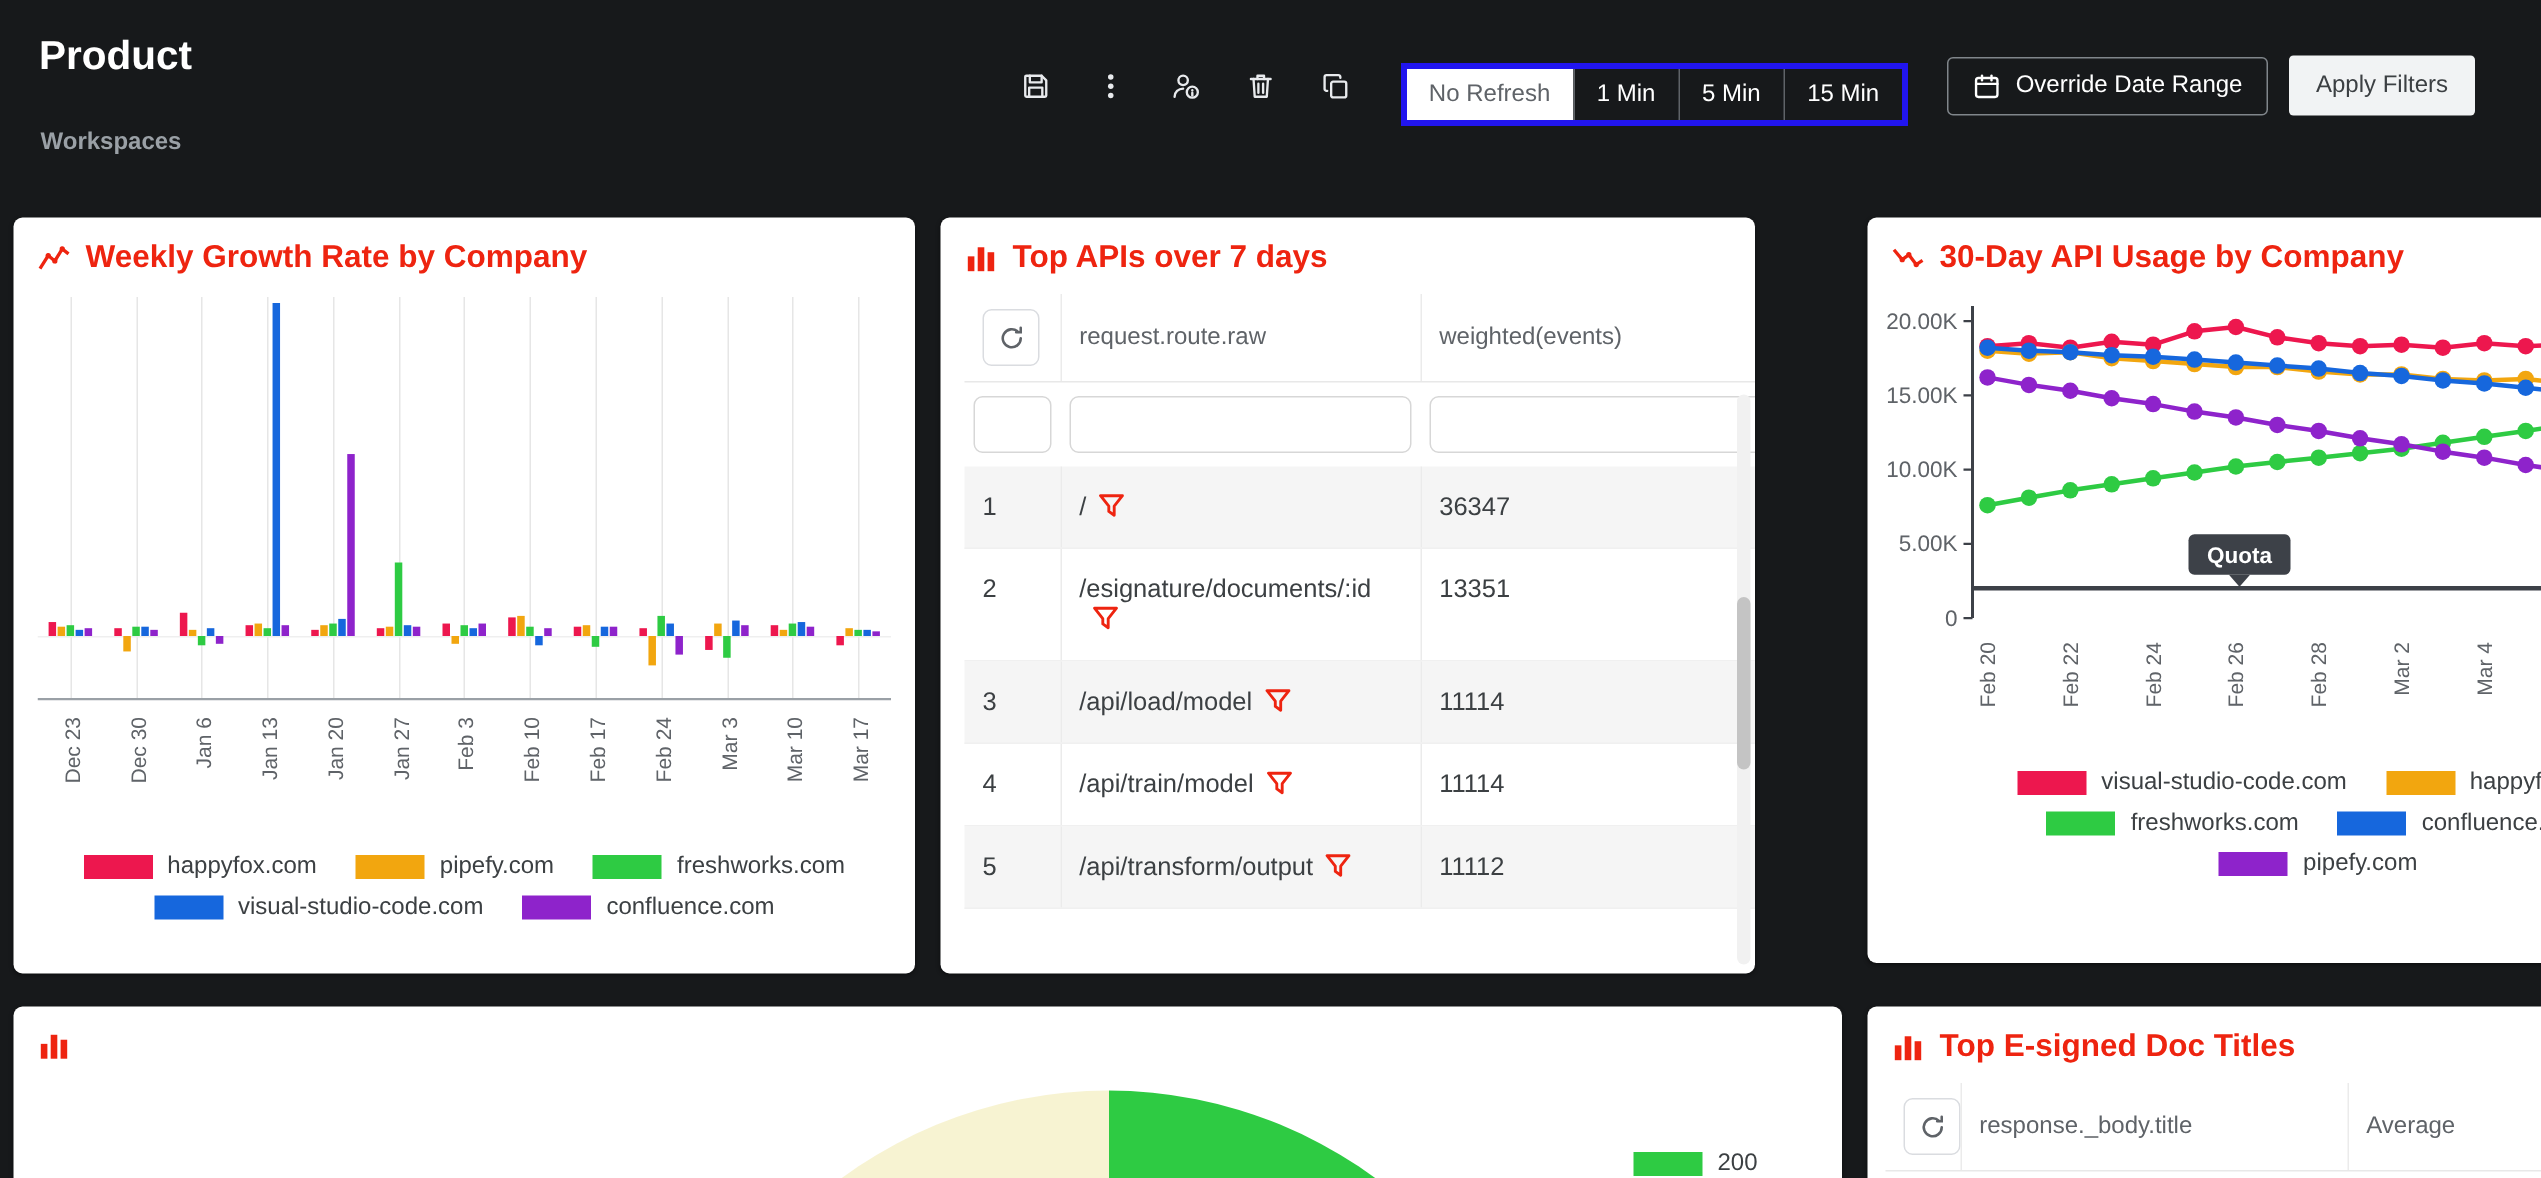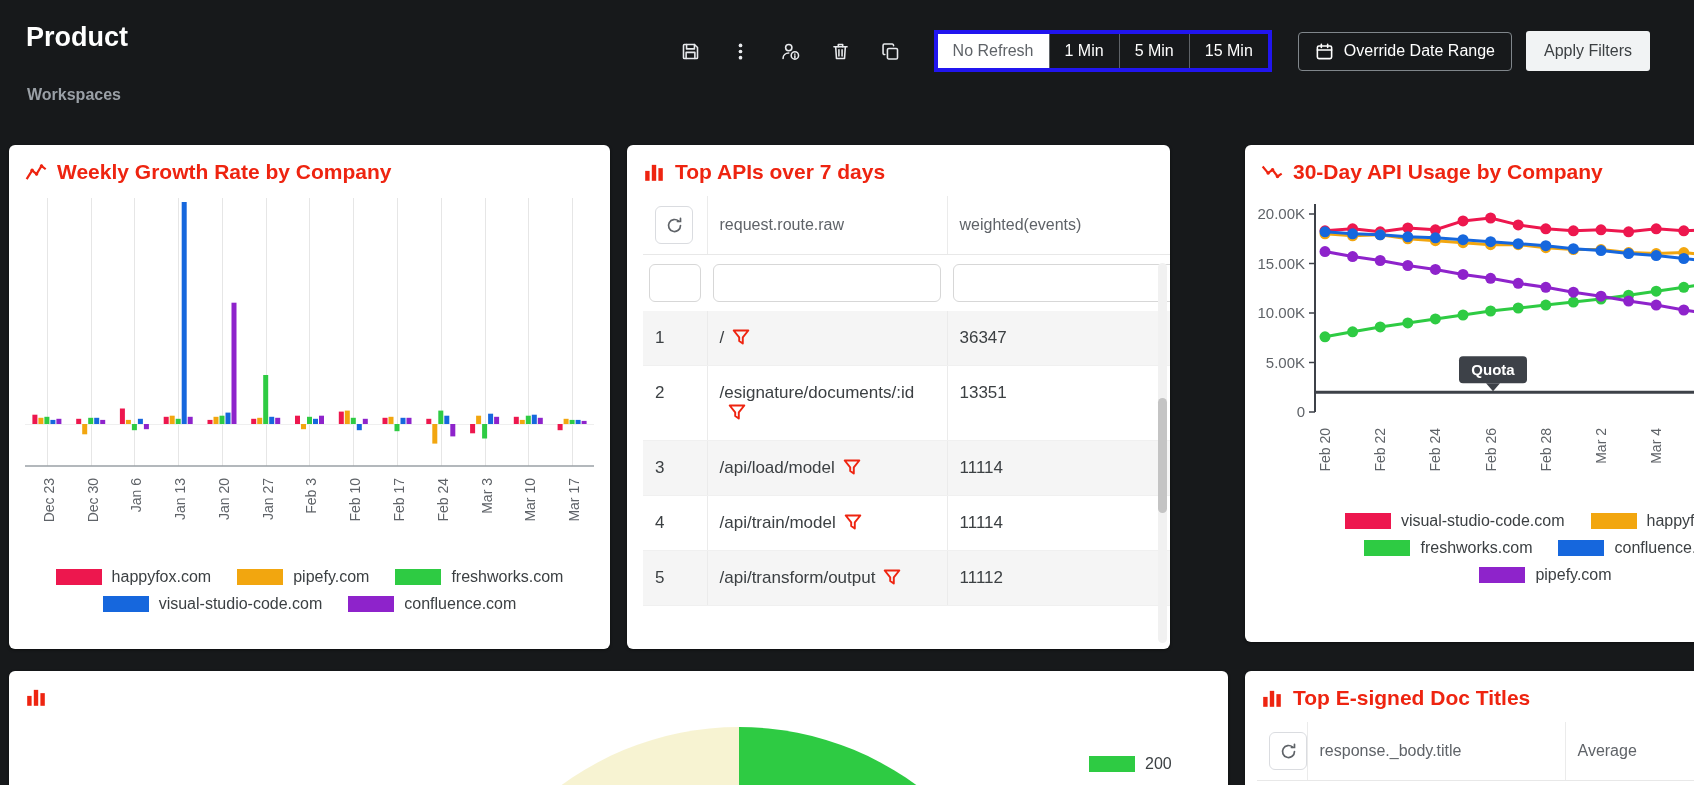--- a/index.html
+++ b/index.html
@@ -4,21 +4,21 @@
 <style>
   *{margin:0;padding:0;box-sizing:border-box;}
   html,body{width:1694px;height:785px;overflow:hidden;background:#17191b;font-family:"Liberation Sans",sans-serif;}
   
   .page-title{position:absolute;left:26px;top:22px;font-size:27px;font-weight:700;color:#ffffff;}
   .page-subtitle{position:absolute;left:27px;top:86px;font-size:16px;font-weight:600;color:#9aa0a6;}
   .toolbar{position:absolute;top:30px;right:44px;display:flex;align-items:center;}
   .icon-btn{background:none;border:none;color:#e8eaed;width:24px;height:24px;margin-right:26px;cursor:pointer;padding:0;}
   .icon-btn svg{width:21px;height:21px;display:block;stroke:currentColor;fill:none;stroke-width:1.8;stroke-linecap:round;stroke-linejoin:round;}
   .icon-btn svg .fill{fill:currentColor;stroke:none;}
-  .refresh-group{display:flex;border:4px solid #2115ef;margin:0 26px 0 4px;}
+  .refresh-group{display:flex;border:4px solid #2115ef;margin:12px 26px 0 4px;}
   .refresh-opt{border:none;background:#17191b;color:#fff;font-size:16px;padding:8px 15px;font-family:inherit;cursor:pointer;border-left:1px solid #5f6368;white-space:nowrap;}
   .refresh-opt:first-child{border-left:none;}
   .refresh-opt.selected{background:#ffffff;color:#5f6368;border-left:none;}
   .btn-outline{display:flex;align-items:center;gap:10px;background:transparent;border:1px solid #80868b;border-radius:4px;color:#fff;font-size:16px;padding:9px 16px;font-family:inherit;cursor:pointer;margin-right:14px;white-space:nowrap;justify-content:flex-end;}
   .btn-outline svg{width:19px;height:19px;stroke:currentColor;fill:none;stroke-width:2;stroke-linecap:round;}
   .btn-light{background:#f1f3f4;border:none;border-radius:3px;color:#3c4043;font-size:16px;padding:11px 18px;font-family:inherit;cursor:pointer;white-space:nowrap;}
   
   .card{position:absolute;background:#ffffff;border-radius:6px;overflow:hidden;box-shadow:0 1px 3px rgba(0,0,0,.45);}
   #card-weekly{left:9px;top:145px;width:601px;height:504px;}
   #card-apis{left:627px;top:145px;width:543px;height:504px;}
@@ -44,21 +44,21 @@
   .data-table td{font-size:17px;color:#3c4043;padding:17px 12px;vertical-align:top;border-bottom:1px solid #f0f0f0;}
   .data-table td + td{border-left:1px solid #ebebeb;}
   .data-table tbody tr.odd{background:#f5f5f5;}
   .refresh-btn{width:38px;height:38px;border:1px solid #dadce0;border-radius:6px;background:#fff;color:#5f6368;cursor:pointer;display:flex;align-items:center;justify-content:center;padding:0;}
   .refresh-btn svg{width:19px;height:19px;stroke:#5f6368;fill:none;stroke-width:1.8;stroke-linecap:round;}
   .funnel{width:18px;height:18px;display:inline-block;vertical-align:-3px;margin-left:8px;cursor:pointer;}
   .scrollbar-track{position:absolute;top:118px;bottom:6px;right:3px;width:9px;background:#f1f1f1;border-radius:5px;}
   .scrollbar-thumb{position:absolute;top:135px;left:0;width:9px;height:115px;background:#c4c4c4;border-radius:5px;cursor:grab;}
   
   .pie{position:absolute;left:430px;top:56px;width:600px;height:600px;border-radius:50%;}
-  .pie-legend{position:absolute;left:1080px;top:84px;display:flex;gap:14px;}
+  .pie-legend{position:absolute;left:1080px;top:96px;display:flex;gap:14px;}
 </style>
 </head>
 <body>
 
 <header>
   <h1 class="page-title">Product</h1>
   <div class="page-subtitle">Workspaces</div>
 
   <div class="toolbar">
     <button class="icon-btn" title="">

